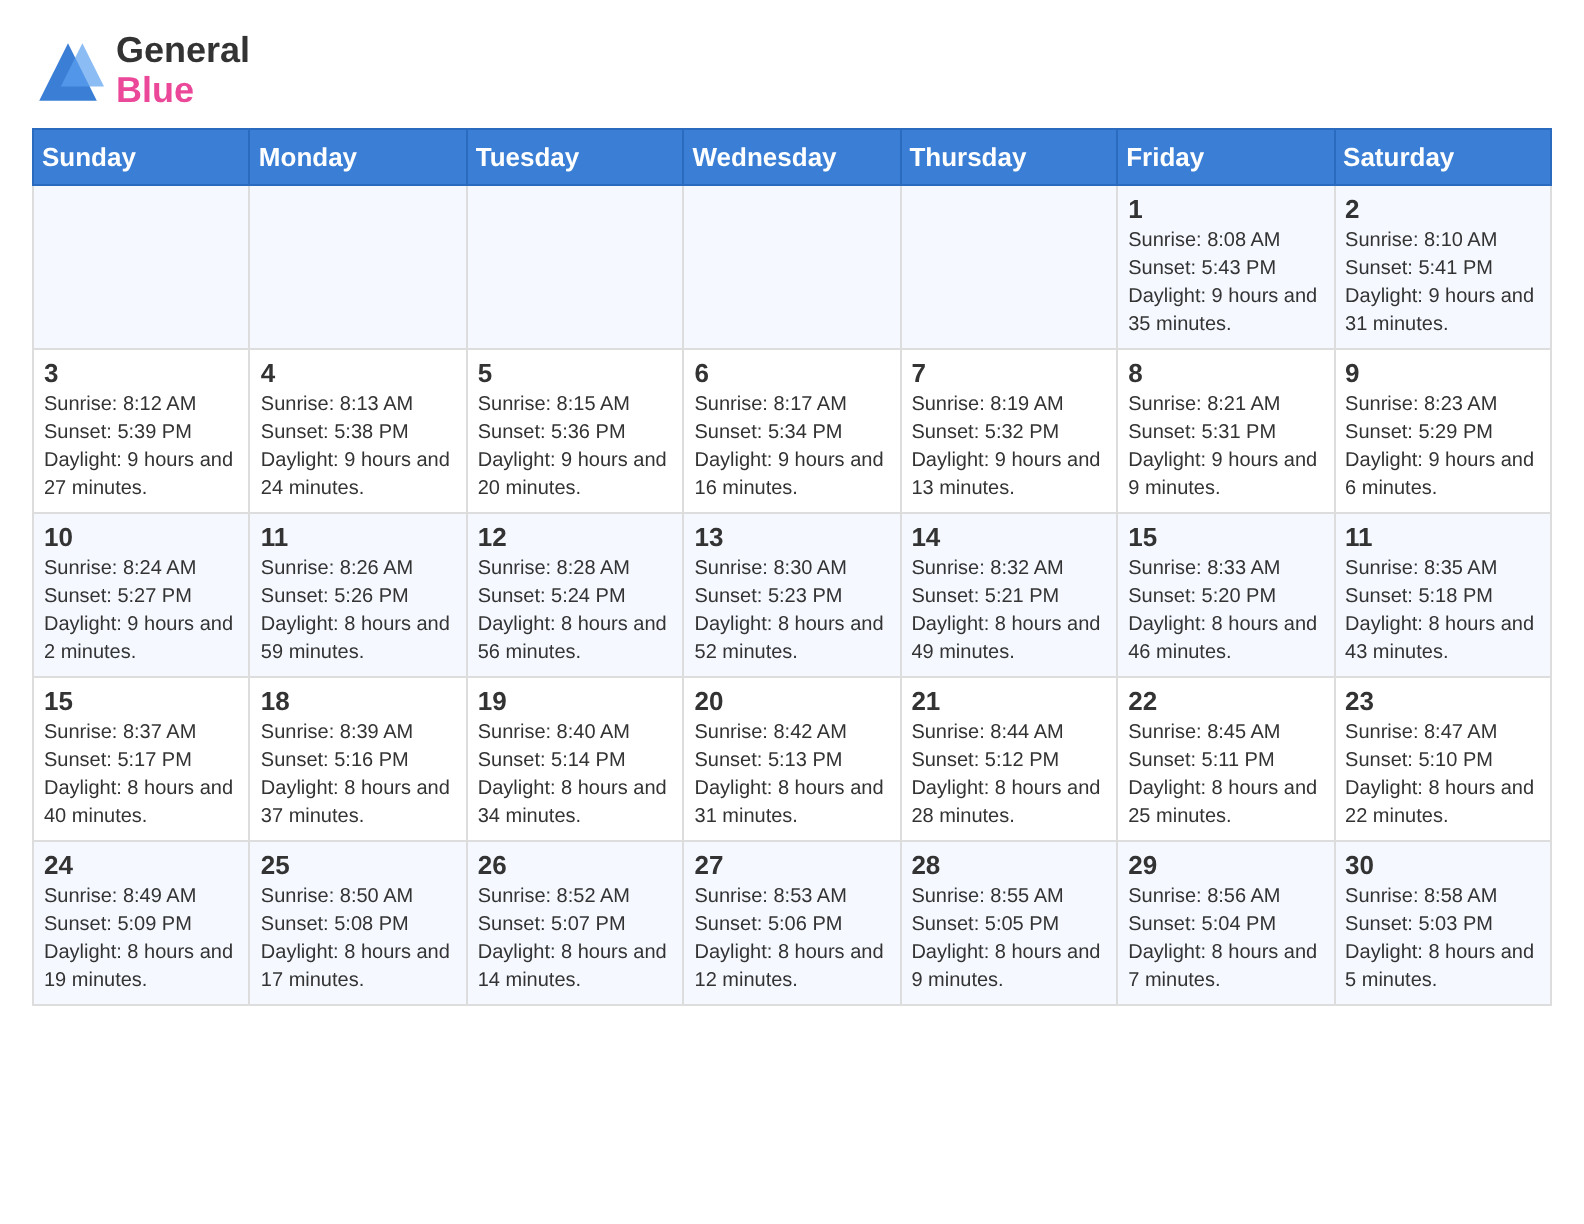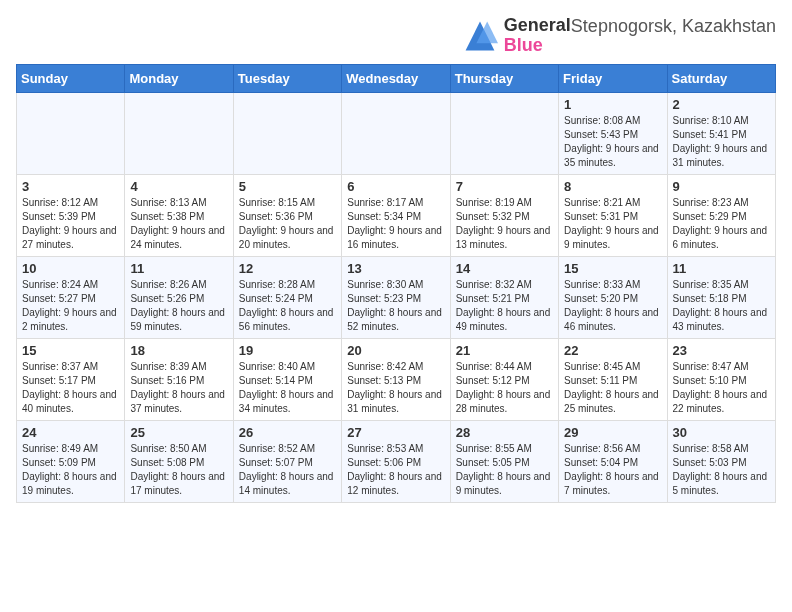--- a/index.html
+++ b/index.html
@@ -5,21 +5,21 @@
     * { box-sizing: border-box; margin: 0; padding: 0; }
     body {
       font-family: Arial, sans-serif;
       background: #fff;
       width: 792px;
       min-height: 612px;
       padding: 16px;
     }
     .header-area {
       display: flex;
-      justify-content: flex-end;
+      justify-content: flex-start;
       align-items: flex-start;
       margin-bottom: 8px;
     }
     .logo {
       display: flex;
       align-items: center;
       gap: 6px;
     }
     .logo-text {
       display: flex;
@@ -99,21 +99,20 @@
     <svg class="logo-icon" viewBox="0 0 40 40">
       <polygon points="20,4 36,36 4,36" fill="#3a7fd5"></polygon>
       <polygon points="28,4 40,28 16,28" fill="#5ba0f0" opacity="0.7"></polygon>
     </svg>
     <div class="logo-text">
       <span class="logo-general">General</span>
       <span class="logo-blue">Blue</span>
     </div>
   </div>
   <div class="title-area">
-    <div class="location-title">Stepnogorsk, Kazakhstan</div>
   </div>
 </div>
 
 <table>
   <thead>
     <tr id="header-row">
     <th>Sunday</th>
         <th>Monday</th>
         <th>Tuesday</th>
         <th>Wednesday</th>

